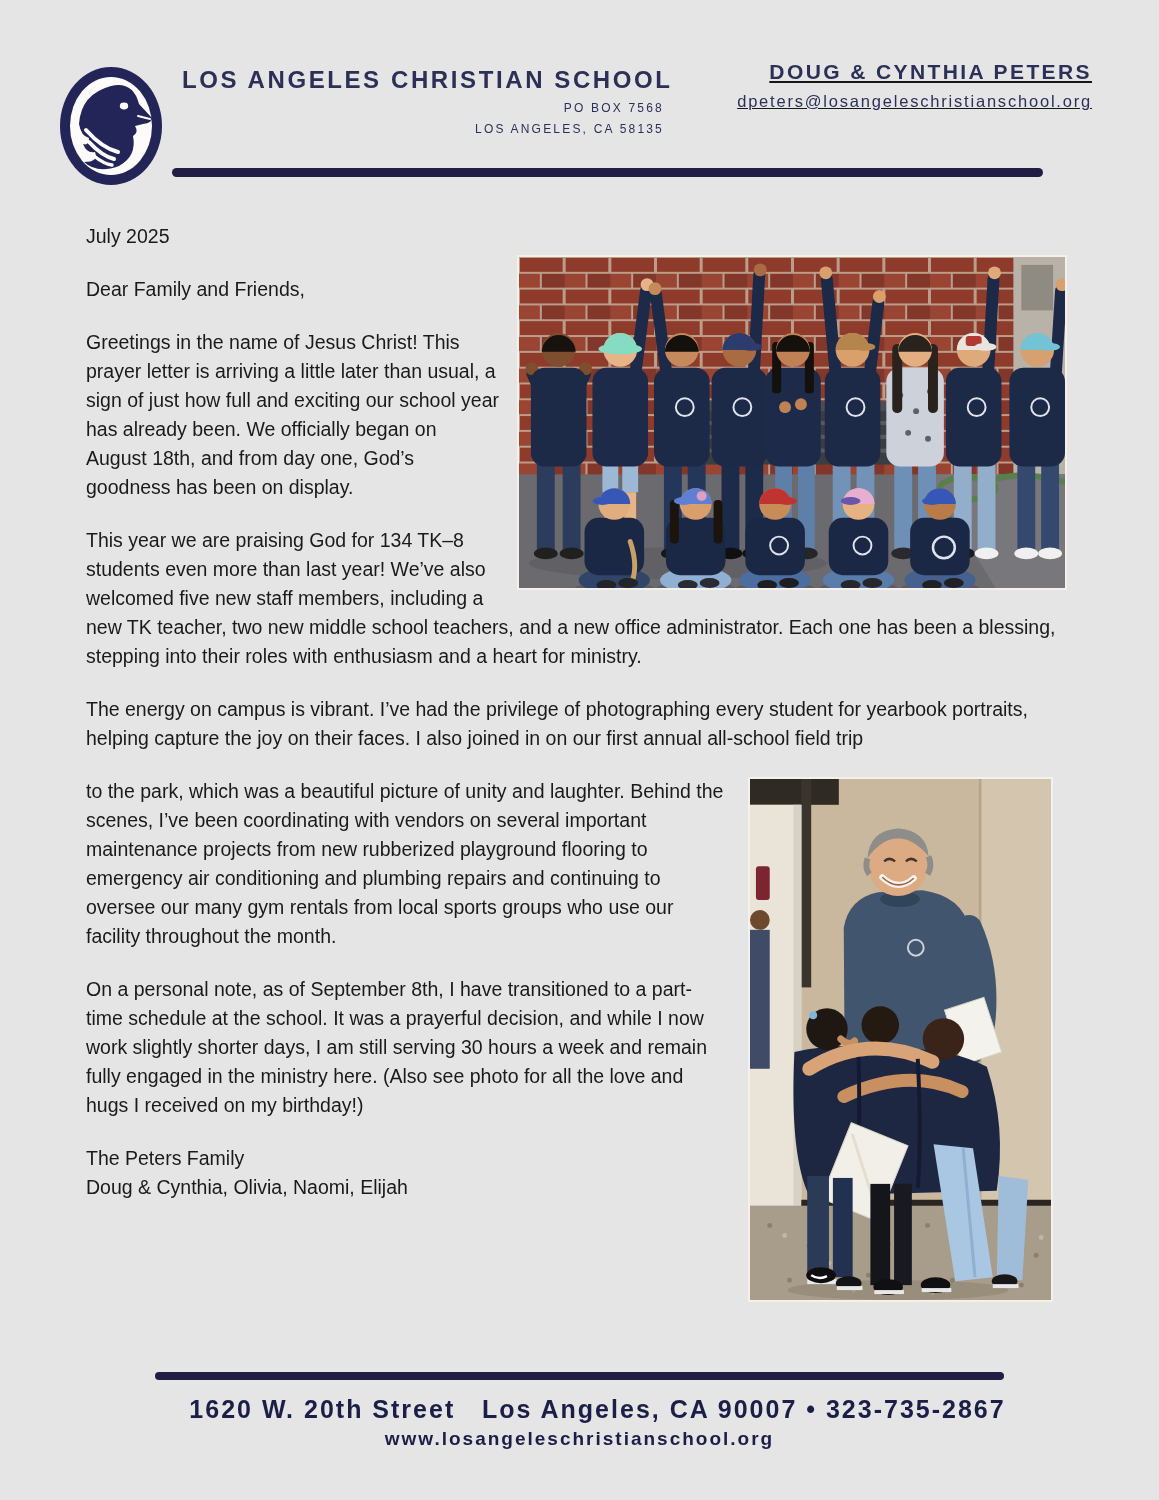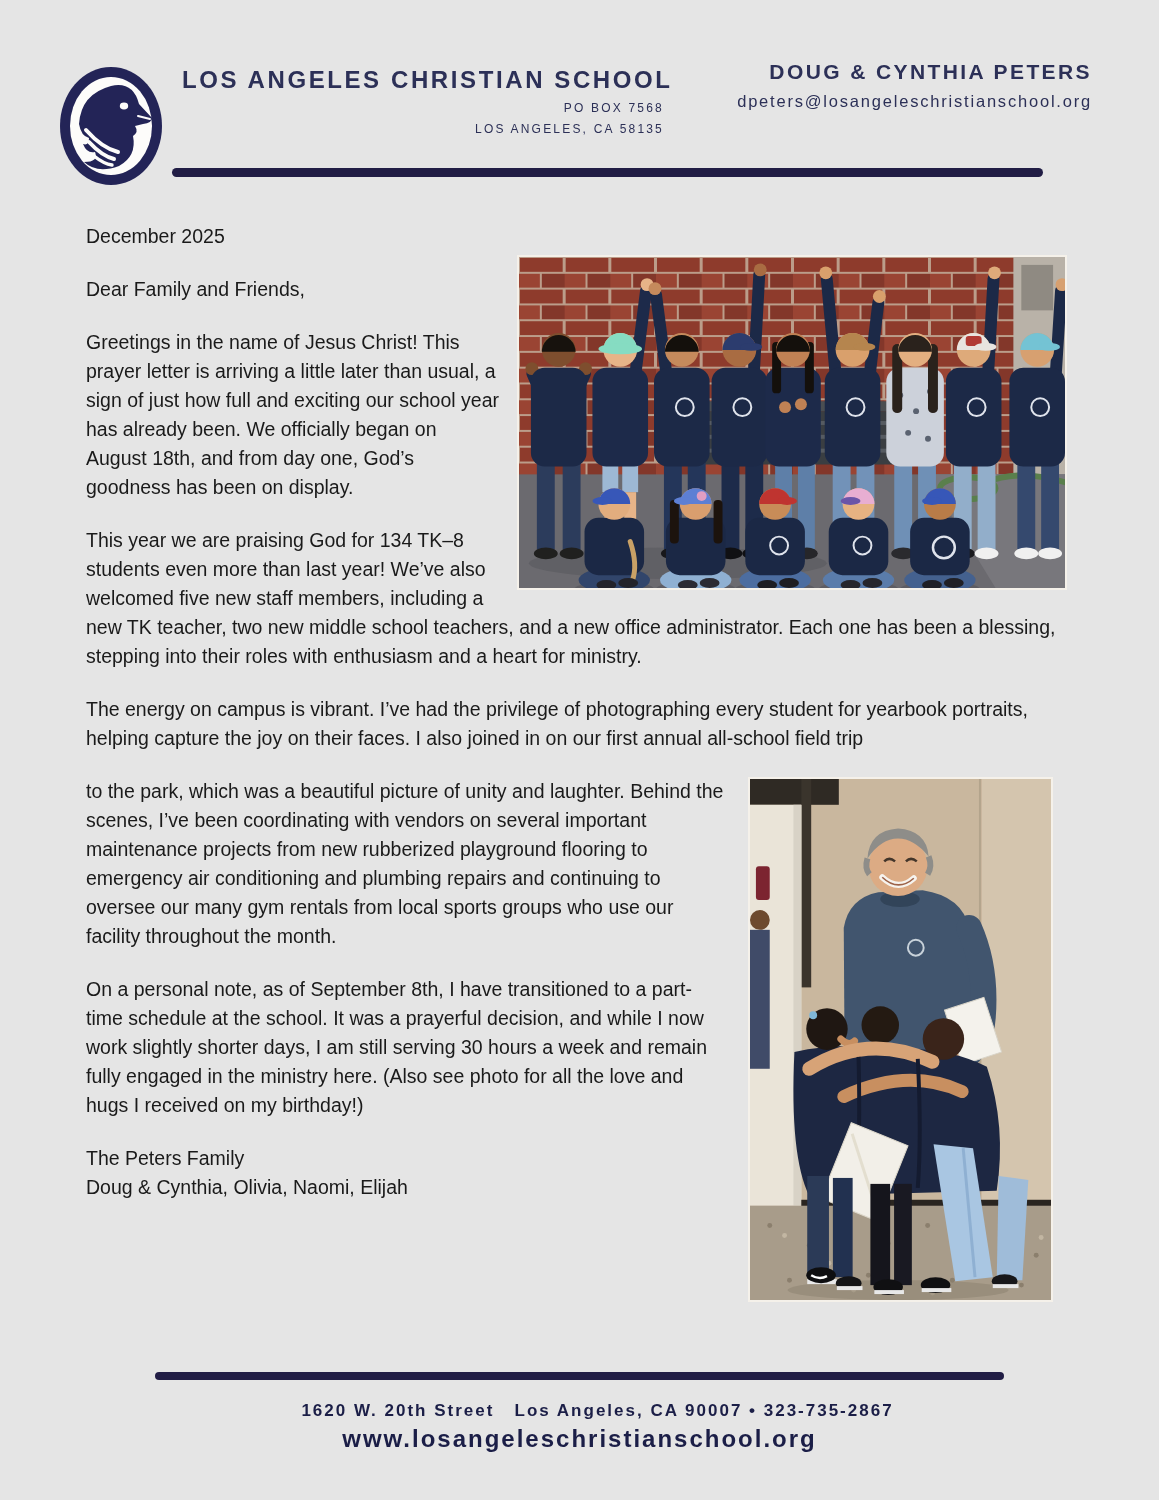--- a/index.html
+++ b/index.html
@@ -8,21 +8,21 @@
     font-family:"Liberation Sans", sans-serif;color:#161616;overflow:hidden;
   }
   
   .logo{position:absolute;left:58px;top:64px;width:106px;height:124px;}
   .school-block{position:absolute;left:182px;top:66px;width:482px;text-align:right;}
   .school-name{
     font-size:24px;font-weight:bold;letter-spacing:2.6px;color:#2c3057;
     text-align:left;white-space:nowrap;
   }
   .addr{font-size:12px;letter-spacing:2.2px;color:#2c3057;margin-top:7px;font-weight:500;}
-  .contact-block{position:absolute;right:67px;top:60px;text-align:right;}
+  .contact-block{position:absolute;right:67px;top:60px;text-align:right;text-decoration:underline;}
   .contact-name{font-size:21px;font-weight:bold;letter-spacing:2.4px;color:#2c3057;white-space:nowrap;}
   .contact-email{font-size:16.5px;letter-spacing:1.8px;color:#2c3057;margin-top:8px;white-space:nowrap;}
   .header-rule{
     position:absolute;left:172px;top:168px;width:871px;height:9px;border-radius:5px;
     background:#211d45;
   }
   
   .letter{
     position:absolute;left:86px;top:222px;width:981px;
     font-size:19.5px;line-height:29px;color:#1a1a1a;
@@ -35,22 +35,22 @@
     border:2px solid #f5f1ea;box-sizing:border-box;
   }
   .photo2{
     float:right;width:305px;height:525px;margin:0 14px 12px 24px;
     border:2px solid #f5f1ea;box-sizing:border-box;
   }
   .photo1 svg,.photo2 svg,.logo svg{display:block;width:100%;height:100%;}
   
   .footer{position:absolute;left:0;top:1372px;width:1159px;text-align:center;color:#1b1e47;}
   .footer-rule{margin:0 auto;width:849px;height:8px;border-radius:4px;background:#211d45;}
-  .footer-line1{margin-top:21px;font-weight:bold;font-size:17px;letter-spacing:2px;white-space:pre;padding-left:36px;}
-  .footer-line2{margin-top:4px;font-weight:bold;font-size:24px;letter-spacing:2px;}
+  .footer-line1{margin-top:15px;font-weight:bold;font-size:25px;letter-spacing:2px;white-space:pre;padding-left:36px;}
+  .footer-line2{margin-top:4px;font-weight:bold;font-size:19px;letter-spacing:2px;}
 </style>
 </head>
 <body>
 
 <div class="page">
 
   <div class="logo">
     <svg viewBox="0 0 106 124" xmlns="http://www.w3.org/2000/svg">
       <ellipse cx="53" cy="62" rx="51" ry="59" fill="#232457"></ellipse>
       <ellipse cx="53" cy="62" rx="41" ry="49" fill="#fdfcfa"></ellipse>
@@ -71,21 +71,21 @@
 
   <div class="contact-block">
     <div class="contact-name">DOUG &amp; CYNTHIA PETERS</div>
     <div class="contact-email">dpeters@losangeleschristianschool.org</div>
   </div>
 
   <div class="header-rule"></div>
 
   <div class="letter">
 
-    <p>December 2025</p>
+    <p>July 2025</p>
 
     
     <figure class="photo1" role="img" aria-label="Students in navy school shirts and caps cheering in front of a brick wall, back row standing with arms raised, front row seated on asphalt">
       <svg viewBox="0 0 550 335" xmlns="http://www.w3.org/2000/svg" preserveAspectRatio="none">
         <defs>
           <pattern id="brick" width="46" height="32" patternUnits="userSpaceOnUse">
             <rect width="46" height="32" fill="#bb9d8a"></rect>
             <rect x="1" y="1" width="43" height="14" fill="#8e3b2c"></rect>
             <rect x="-22" y="17" width="43" height="14" fill="#9a4433"></rect>
             <rect x="23" y="17" width="43" height="14" fill="#83372a"></rect>

